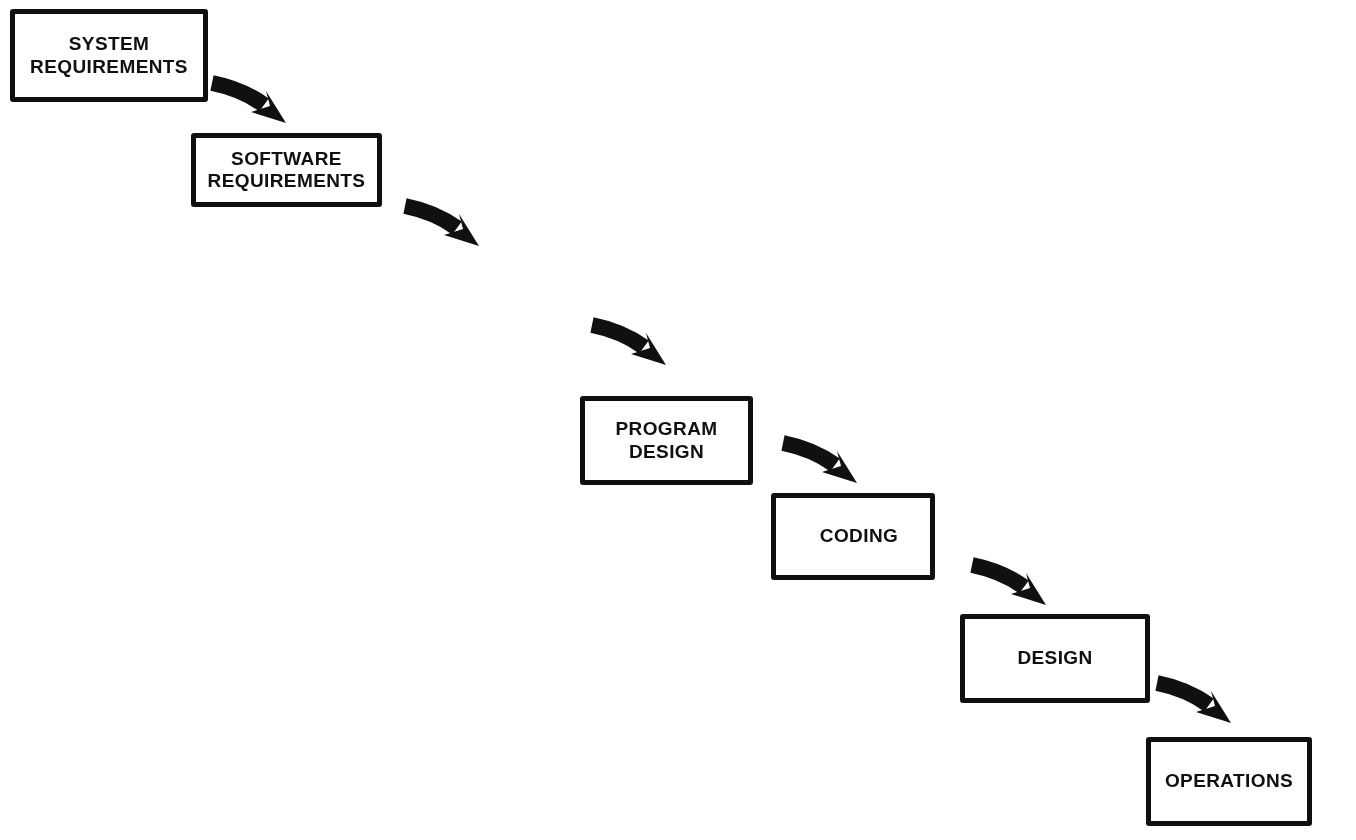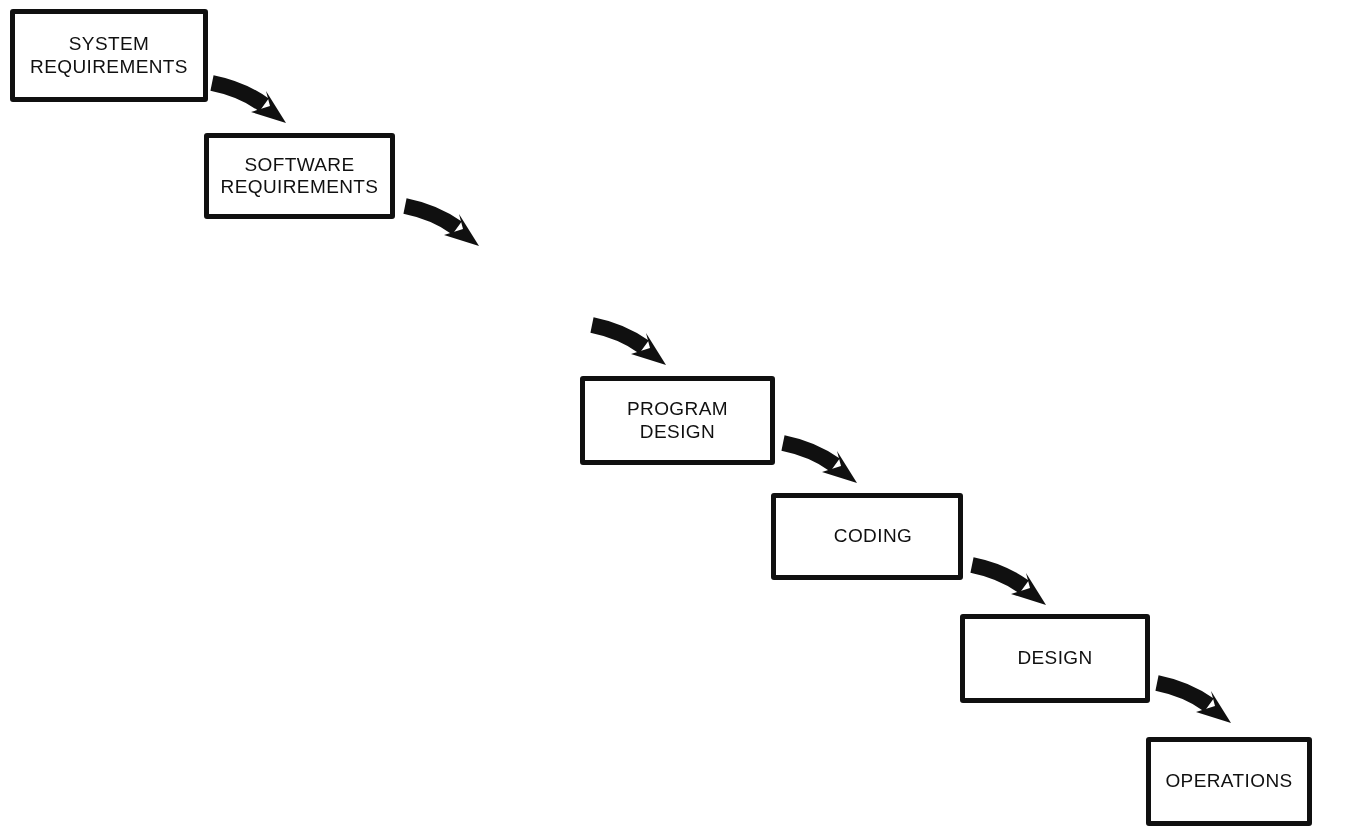--- a/index.html
+++ b/index.html
@@ -16,21 +16,21 @@
   .stage {
     position: absolute;
     border: 5px solid var(--ink);
     border-radius: 3px;
     background: var(--paper);
     display: flex;
     align-items: center;
     justify-content: center;
   }
   .stage-label {
-    font-weight: normal;
+    font-weight: bold;
     font-size: 19px;
     line-height: 1.16;
     letter-spacing: 0.4px;
     color: var(--ink);
     text-align: center;
     white-space: pre-line;
   }
   .arrow {
     position: absolute;
     color: var(--ink);
@@ -45,47 +45,47 @@
   <div class="stage" style="left:10px; top:9px; width:198px; height:93px;">
     <span class="stage-label">SYSTEM
 REQUIREMENTS</span>
   </div>
 
   <svg class="arrow" style="left:206px; top:69px;" width="84" height="58" viewBox="0 0 84 58" aria-hidden="true">
     <path d="M6 14 Q36 20 58 36" fill="none" stroke="currentColor" stroke-width="16" stroke-linecap="butt"></path>
     <path d="M80 54 L60 22 L64 37 L45 43 Z" fill="currentColor"></path>
   </svg>
 
-  <div class="stage" style="left:204px; top:133px; width:191px; height:86px;">
+  <div class="stage" style="left:191px; top:133px; width:191px; height:74px;">
     <span class="stage-label">SOFTWARE
 REQUIREMENTS</span>
   </div>
 
   <svg class="arrow" style="left:399px; top:192px;" width="84" height="58" viewBox="0 0 84 58" aria-hidden="true">
     <path d="M6 14 Q36 20 58 36" fill="none" stroke="currentColor" stroke-width="16" stroke-linecap="butt"></path>
     <path d="M80 54 L60 22 L64 37 L45 43 Z" fill="currentColor"></path>
   </svg>
 
 
   <svg class="arrow" style="left:586px; top:311px;" width="84" height="58" viewBox="0 0 84 58" aria-hidden="true">
     <path d="M6 14 Q36 20 58 36" fill="none" stroke="currentColor" stroke-width="16" stroke-linecap="butt"></path>
     <path d="M80 54 L60 22 L64 37 L45 43 Z" fill="currentColor"></path>
   </svg>
 
-  <div class="stage" style="left:580px; top:376px; width:195px; height:89px;">
+  <div class="stage" style="left:580px; top:396px; width:173px; height:89px;">
     <span class="stage-label">PROGRAM
 DESIGN</span>
   </div>
 
   <svg class="arrow" style="left:777px; top:429px;" width="84" height="58" viewBox="0 0 84 58" aria-hidden="true">
     <path d="M6 14 Q36 20 58 36" fill="none" stroke="currentColor" stroke-width="16" stroke-linecap="butt"></path>
     <path d="M80 54 L60 22 L64 37 L45 43 Z" fill="currentColor"></path>
   </svg>
 
-  <div class="stage" style="left:771px; top:493px; width:192px; height:87px;padding-left:12px;">
+  <div class="stage" style="left:771px; top:493px; width:164px; height:87px;padding-left:12px;">
     <span class="stage-label">CODING</span>
   </div>
 
   <svg class="arrow" style="left:966px; top:551px;" width="84" height="58" viewBox="0 0 84 58" aria-hidden="true">
     <path d="M6 14 Q36 20 58 36" fill="none" stroke="currentColor" stroke-width="16" stroke-linecap="butt"></path>
     <path d="M80 54 L60 22 L64 37 L45 43 Z" fill="currentColor"></path>
   </svg>
 
   <div class="stage" style="left:960px; top:614px; width:190px; height:89px;">
     <span class="stage-label">DESIGN</span>

